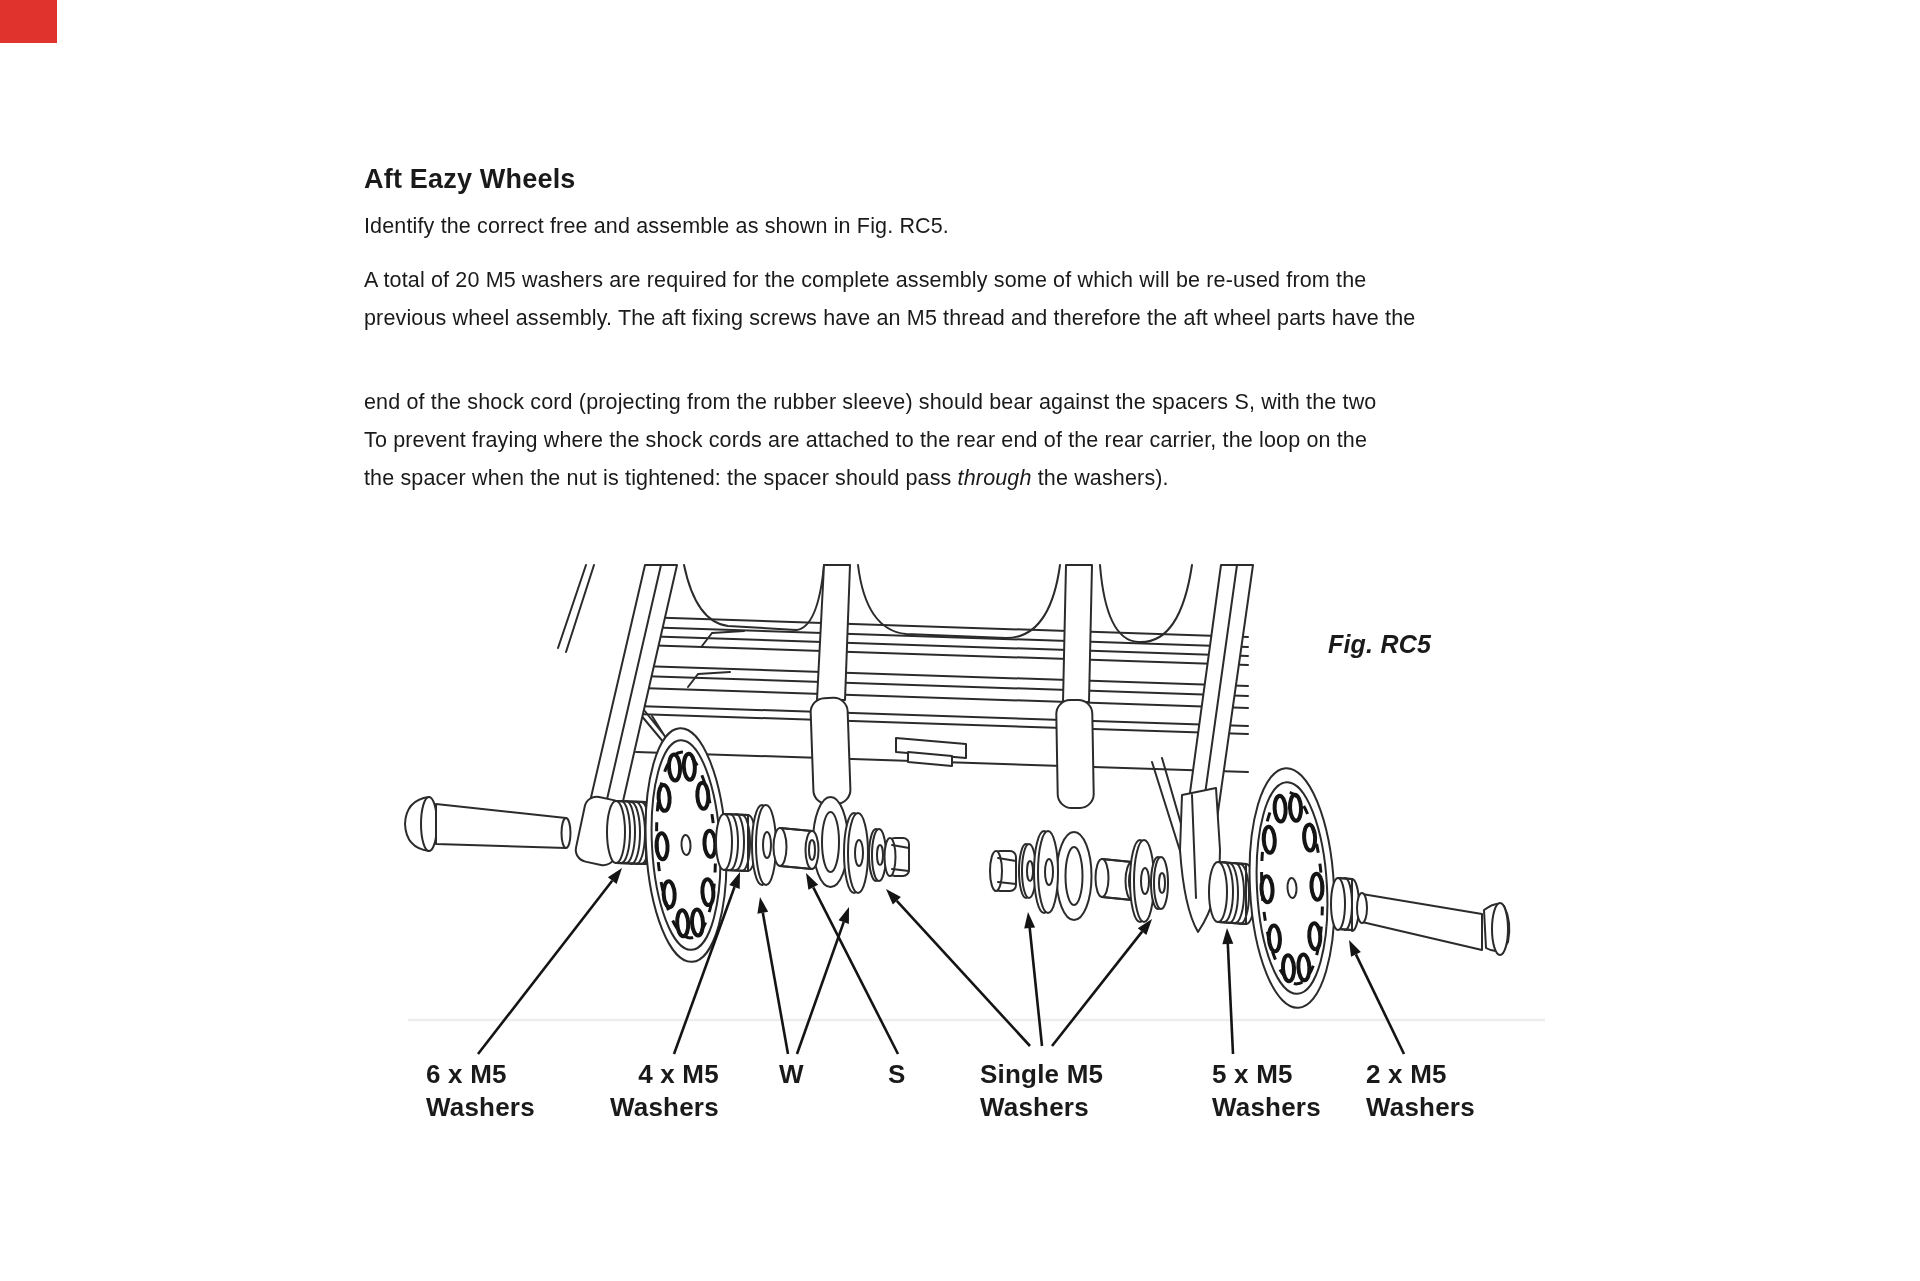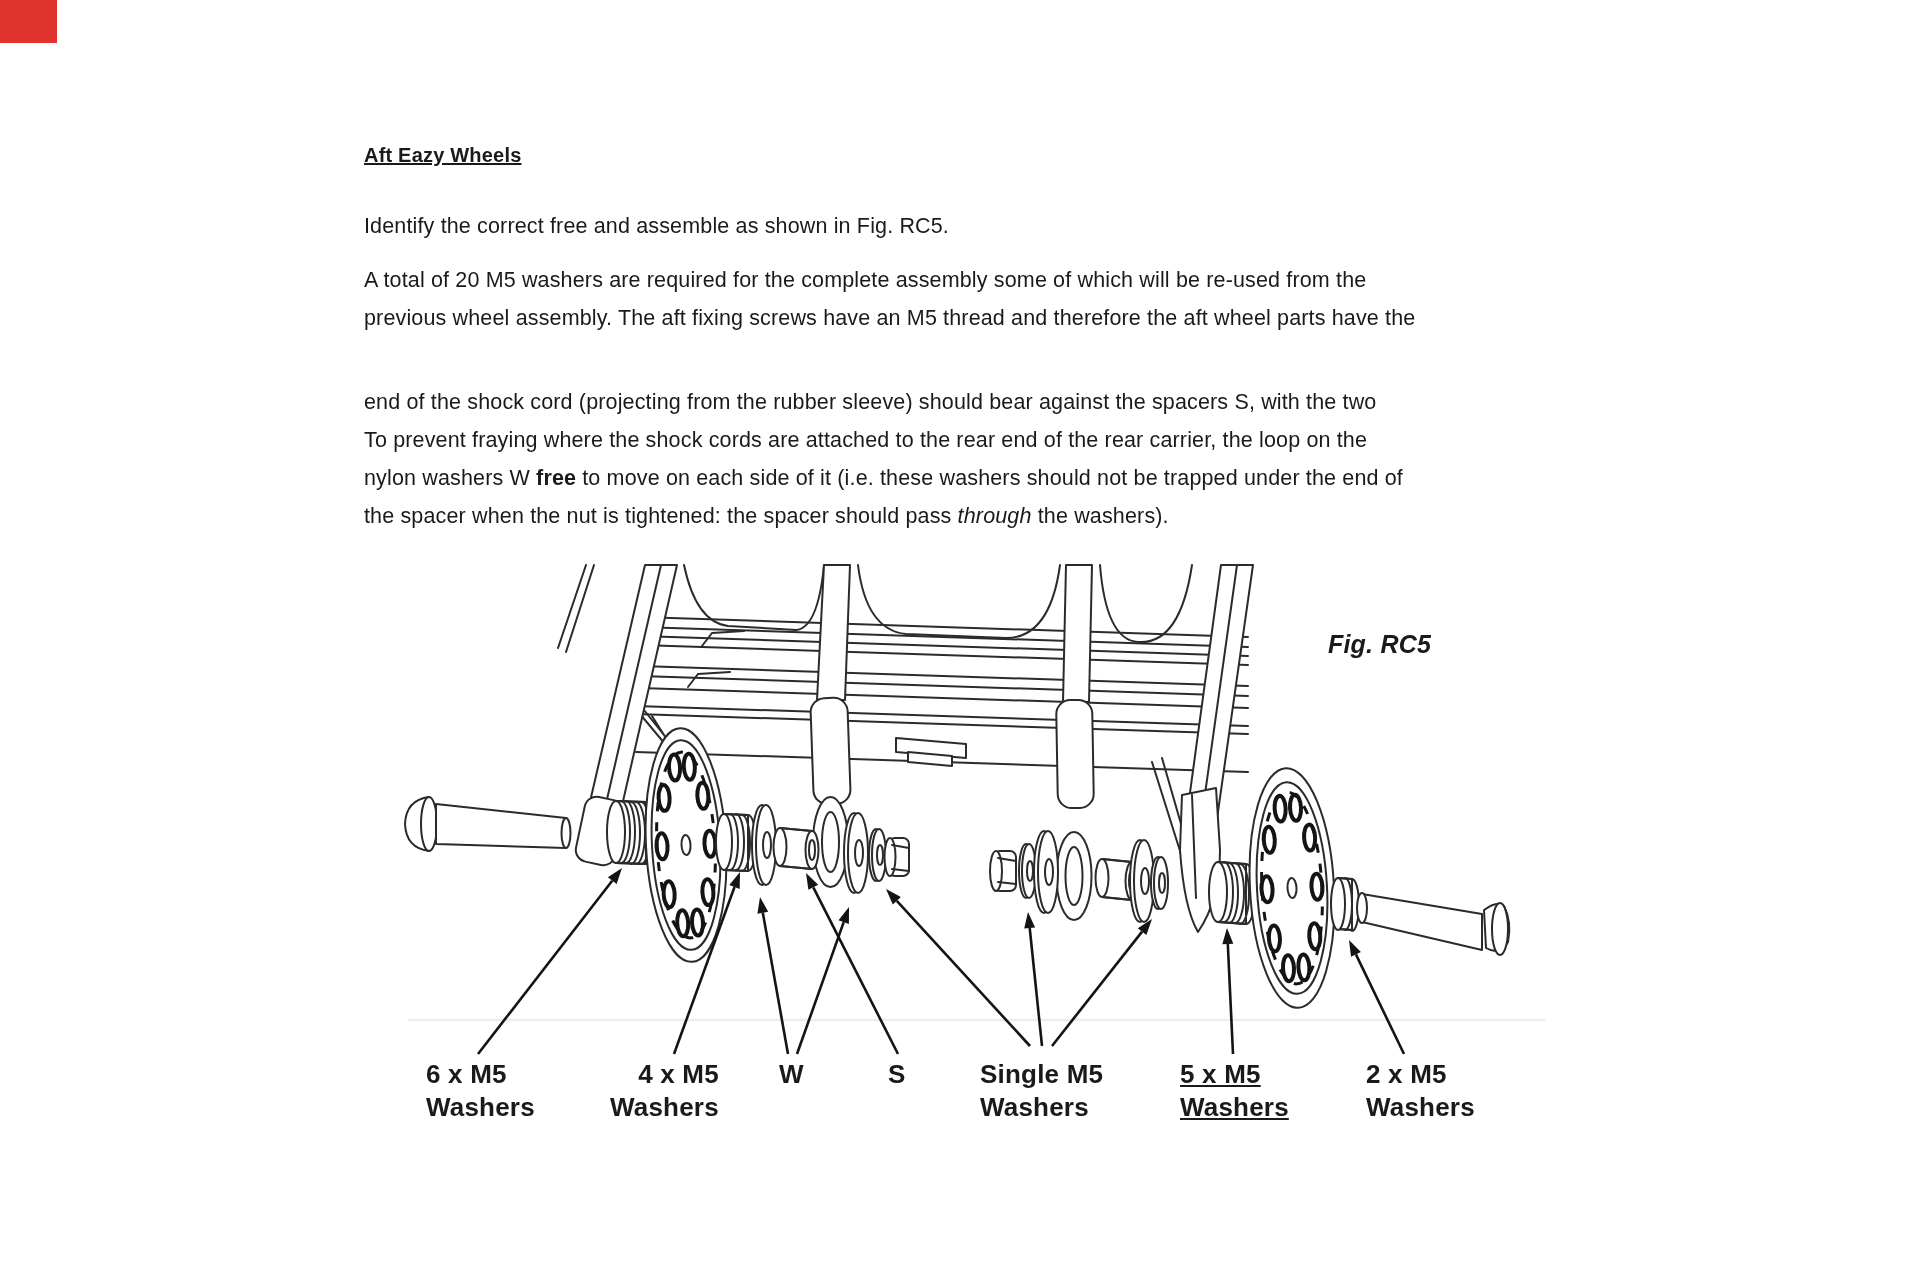--- a/index.html
+++ b/index.html
@@ -1,33 +1,33 @@
 <!DOCTYPE html>
 <html><head>
 <meta charset="utf-8">
 <style>
   html,body{margin:0;padding:0;}
   body{width:1920px;height:1281px;background:#ffffff;position:relative;overflow:hidden;
        font-family:"Liberation Sans","DejaVu Sans",sans-serif;color:#1a1a1a;}
   .abs{position:absolute;}
   #corner-tab{left:0;top:0;width:57px;height:43px;}
-  #doc-heading{left:364px;top:144px;font-size:20px;font-weight:bold;letter-spacing:.2px;text-decoration:underline;}
+  #doc-heading{left:364px;top:164px;font-size:27px;font-weight:bold;letter-spacing:.2px;}
   .para{left:364px;width:1250px;}
   #para-1{top:207px;}
   #para-2{top:261px;}
   #para-3{top:383px;}
   .tline{height:38px;line-height:38px;font-size:21.5px;letter-spacing:.15px;white-space:nowrap;}
   #fig-caption{left:1328px;top:630px;font-size:25px;font-weight:bold;font-style:italic;letter-spacing:.2px;}
   .part-label{top:1058px;font-size:26px;font-weight:bold;line-height:33px;letter-spacing:.2px;white-space:nowrap;}
   #label-washers-6{left:426px;}
   #label-washers-4{left:610px;text-align:right;}
   #label-washer-w{left:779px;}
   #label-spacer-s{left:888px;}
   #label-washers-single{left:980px;}
-  #label-washers-5{left:1180px;text-decoration:underline;}
+  #label-washers-5{left:1212px;}
   #label-washers-2{left:1366px;}
   #figure-svg{left:0;top:0;}
   svg .ln{stroke:#2b2b2b;stroke-width:2;fill:none;stroke-linecap:round;stroke-linejoin:round;}
   svg .fw{stroke:#2b2b2b;stroke-width:2;fill:#ffffff;stroke-linejoin:round;}
   svg .hub{stroke:#141414;stroke-width:4;fill:none;}
   svg .arrow{stroke:#141414;stroke-width:2.6;fill:none;}
   svg .ah{fill:#141414;stroke:none;}
 </style>
 </head>
 <body>
@@ -38,21 +38,20 @@
 <div class="abs para" id="para-1">
     <div class="tline"><span>Identify the correct free and assemble as shown in Fig. RC5.</span></div>
   </div>
 <div class="abs para" id="para-2">
     <div class="tline"><span>A total of 20 M5 washers are required for the complete assembly some of which will be re-used from the</span></div>
     <div class="tline"><span>previous wheel assembly. The aft fixing screws have an M5 thread and therefore the aft wheel parts have the</span></div>
   </div>
 <div class="abs para" id="para-3">
     <div class="tline"><span>end of the shock cord (projecting from the rubber sleeve) should bear against the spacers S, with the two</span></div>
     <div class="tline"><span>To prevent fraying where the shock cords are attached to the rear end of the rear carrier, the loop on the</span></div>
-    <div class="tline"><span>nylon washers W </span><span style="font-weight: bold;">free</span><span> to move on each side of it (i.e. these washers should not be trapped under the end of</span></div>
     <div class="tline"><span>the spacer when the nut is tightened: the spacer should pass </span><span style="font-style: italic;">through</span><span> the washers).</span></div>
   </div>
 
 <svg class="abs" id="figure-svg" width="1920" height="1281" viewBox="0 0 1920 1281">
 
   <line x1="408" y1="1020" x2="1545" y2="1020" stroke="#ededed" stroke-width="2.5"></line>
 
   <g>
 
     <path class="ln" d="M558,648 L586,565"></path>

